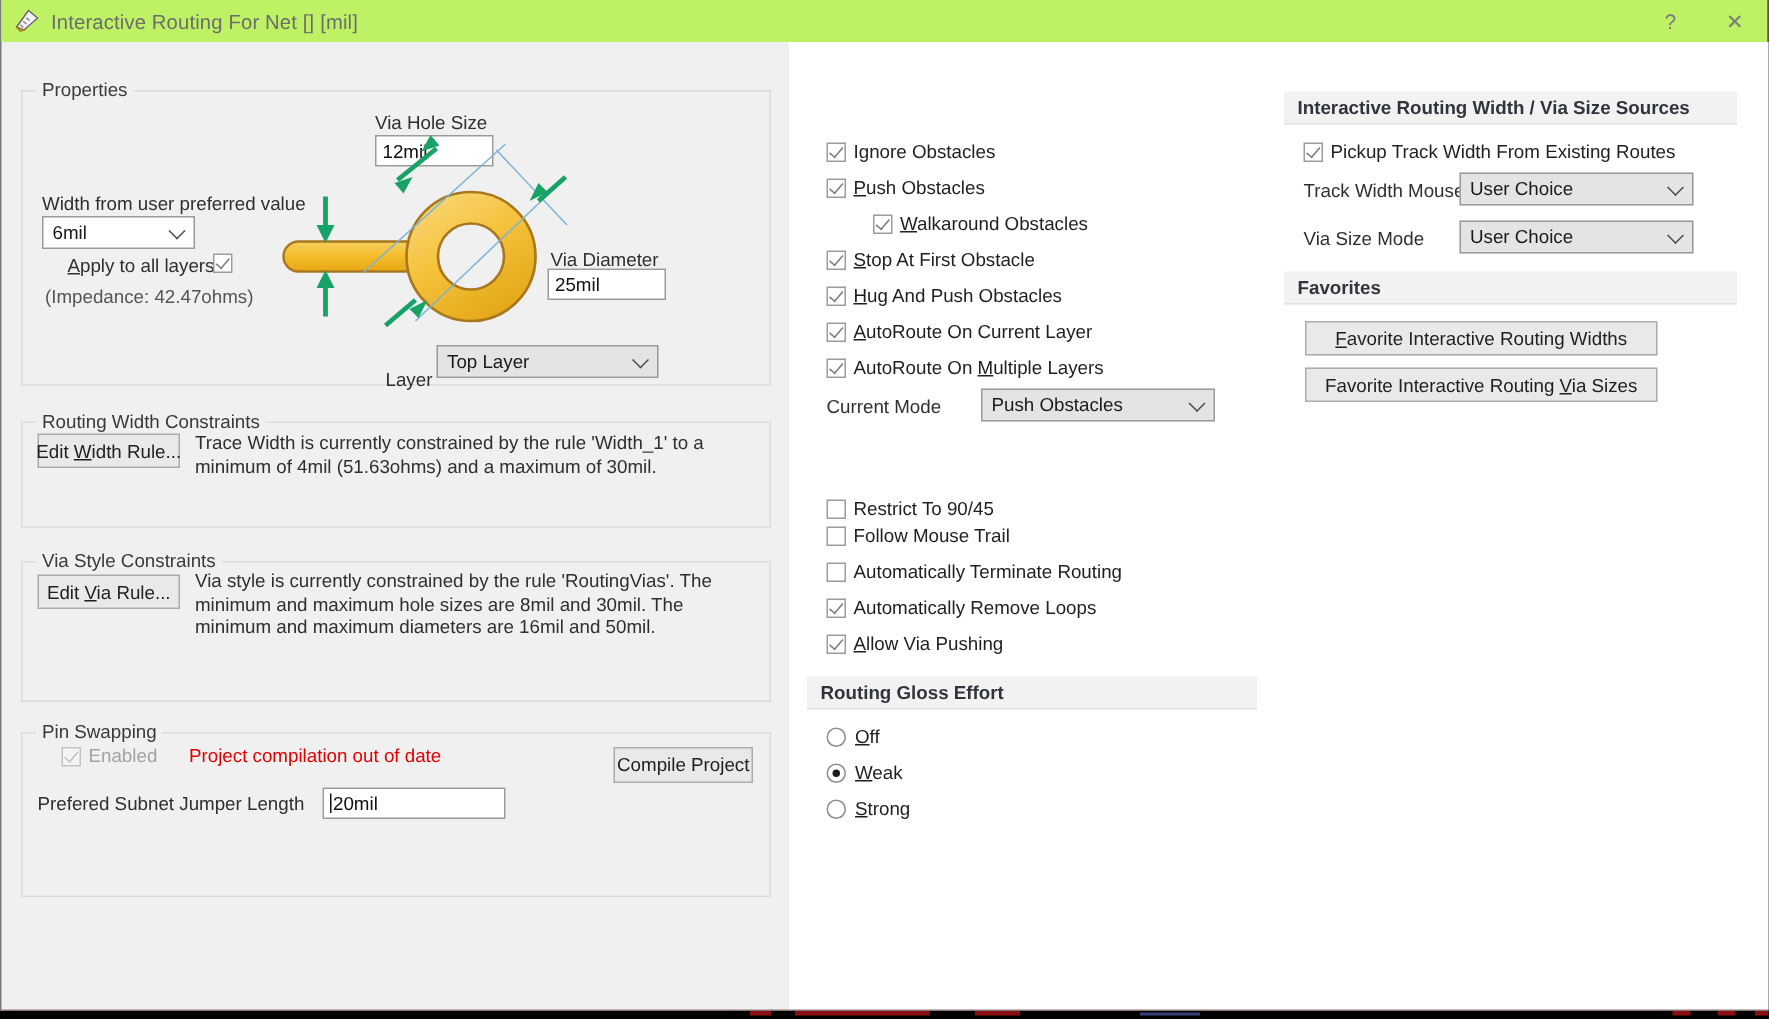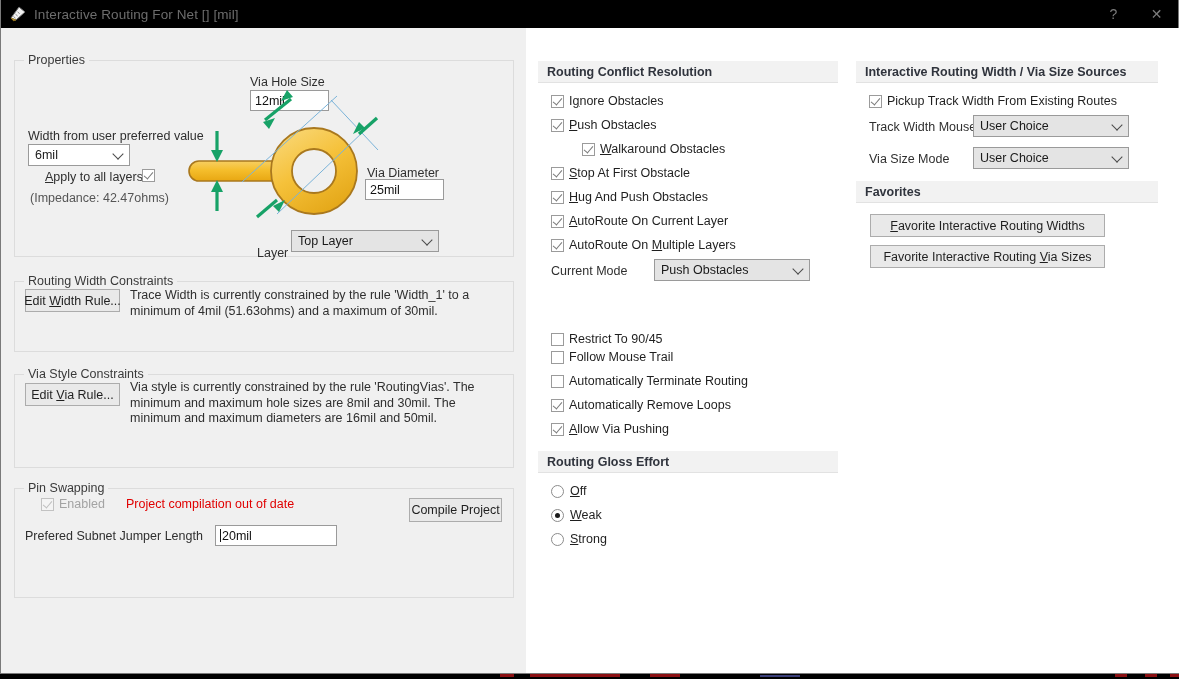--- a/index.html
+++ b/index.html
@@ -35,21 +35,21 @@
     width: 1179px; height: 674px;
     background: #ffffff;
     border: 1px solid #7a7a7a;
     border-top: none;
     display: flex; flex-direction: column;
   }
 
   
   .titlebar {
     height: 28px; min-height: 28px;
-    background: #000000;
+    background: #bef264;
     display: flex; align-items: center;
     padding-left: 8px;
     position: relative;
   }
   .title-icon { width: 18px; height: 18px; margin-right: 7px; flex: 0 0 auto; }
   .title-text {
     font-size: 13.5px; color: #6d6d6d; letter-spacing: .1px;
   }
   .title-btns { position: absolute; right: 0; top: 0; height: 28px; display: flex; }
   .tbtn {
@@ -362,21 +362,20 @@
 
         <span class="lbl" style="left:24px; top:501px;">Prefered Subnet Jumper Length</span>
         <div class="tinput" style="left:214px; top:497px; width:122px;">
           <span class="caret"></span>
           <span>20mil</span>
         </div>
       </div>
 
       <div class="col-mid">
 
-        <div class="sec-head" style="left:12px; top:33px; width:300px;">Routing Conflict Resolution</div>
 
         <div class="cbrow" style="left:25px; top:66px;">
           <span class="cb checked"></span>
           <span>I<u class="ak">g</u>nore Obstacles</span>
         </div>
         <div class="cbrow" style="left:25px; top:90px;">
           <span class="cb checked"></span>
           <span><u class="ak">P</u>ush Obstacles</span>
         </div>
         <div class="cbrow" style="left:25px; top:114px;padding-left:31px;">

